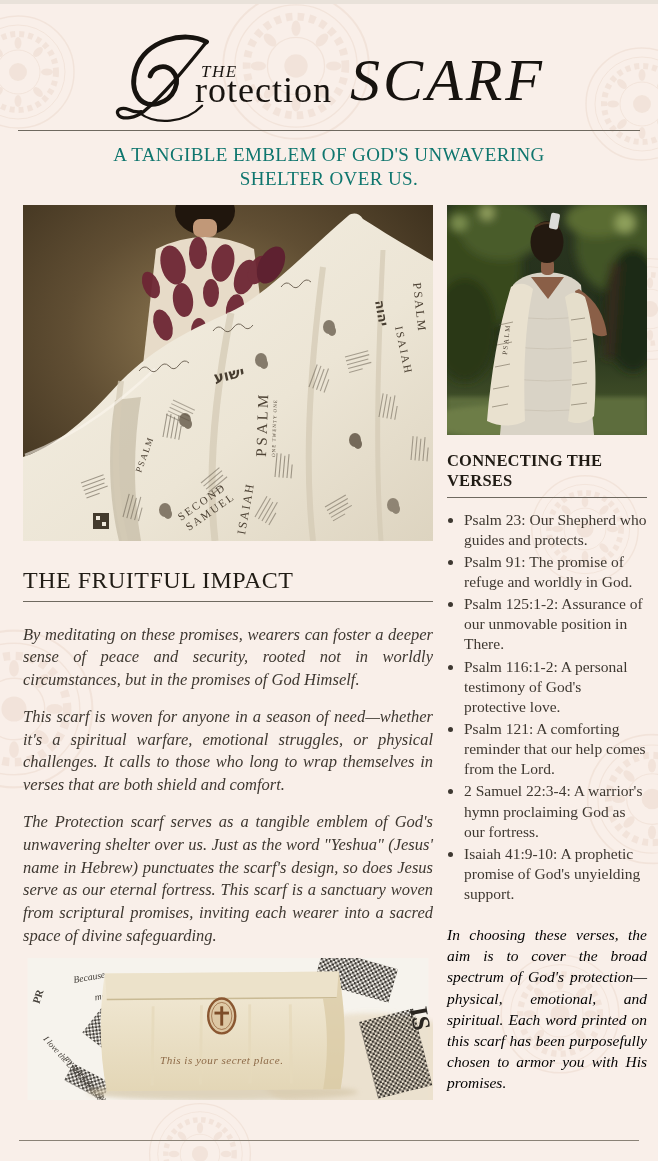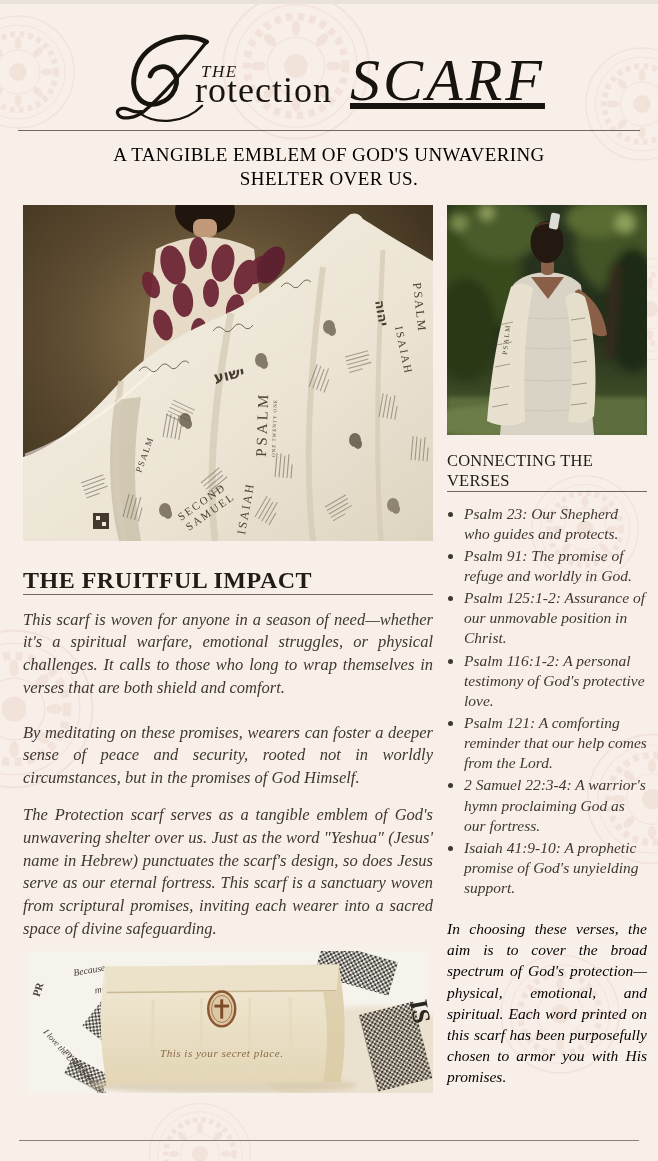--- a/index.html
+++ b/index.html
@@ -8,39 +8,39 @@
   
   .watermarks{position:absolute;inset:0;z-index:0;opacity:.14;pointer-events:none;}
   
   .content{position:relative;z-index:1;}
   .masthead{padding-top:10px;}
   .title{display:flex;justify-content:center;align-items:flex-end;height:110px;color:#17130f;}
   .p-svg{width:98px;height:114px;margin-right:-16px;margin-bottom:-12px;flex:none;}
   .pword{position:relative;padding-bottom:16px;}
   .the{position:absolute;top:-10px;left:6px;font-style:italic;font-size:17px;letter-spacing:1.5px;color:#17130f;}
   .rotection{font-size:36px;line-height:1;letter-spacing:1px;font-family:Liberation Serif, serif;}
-  .scarf{font-style:italic;font-size:60px;line-height:1;letter-spacing:3px;margin-left:18px;padding-bottom:14px;text-decoration:underline;}
+  .scarf{font-style:italic;font-size:60px;line-height:1;letter-spacing:3px;margin-left:18px;padding-bottom:14px;}
   .masthead-rule{border:none;border-top:1px solid #6f695f;margin:6px 18px 0;}
   .subtitle{margin:12px auto 0;width:500px;text-align:center;font-size:19px;letter-spacing:.4px;
-            color:#000000;line-height:1.28;}
+            color:#0f766e;line-height:1.28;}
   .columns{display:flex;align-items:flex-start;gap:14px;padding:13px 8px 0 23px;}
   .left-col{width:410px;flex:none;}
   .right-col{width:200px;flex:none;}
   figure{margin:0;}
   .main-photo svg,.side-photo svg,.pouch-photo svg{display:block;}
-  h2.section{font-size:24px;font-weight:bold;letter-spacing:.5px;color:#211c15;
-             margin:26px 0 0;border-bottom:1.5px solid #6f695f;}
+  h2.section{font-size:24px;font-weight:normal;letter-spacing:.5px;color:#211c15;
+             margin:26px 0 0;padding-bottom:7px;border-bottom:1.5px solid #6f695f;}
   h2.section.theme{margin-top:22px;}
   .body-text{font-style:italic;font-size:16.5px;line-height:1.38;text-align:justify;
              color:#3e3831;margin:14px 0 0;}
   .body-text.second{margin-top:22px;}
   .pouch-photo{margin-top:10px;}
-  h3.side-heading{font-size:16.5px;font-weight:normal;letter-spacing:.2px;color:#211c15;
-                  margin:16px 0 0;border-bottom:1.5px solid #6f695f;}
-  .verses-list{margin:12px 0 0;padding-left:17px;font-style:italic;font-size:15.5px;
+  h3.side-heading{font-size:16.5px;font-weight:bold;letter-spacing:.2px;color:#211c15;
+                  margin:16px 0 0;padding-bottom:6px;border-bottom:1.5px solid #6f695f;}
+  .verses-list{margin:12px 0 0;padding-left:17px;font-size:15.5px;
                line-height:1.3;color:#3e3831;}
   .verses-list li{margin:0 0 2px;}
   .closing{font-style:italic;font-size:15.5px;line-height:1.36;text-align:justify;
            color:#000000;margin:20px 0 0;}
   .bottom-rule{position:absolute;left:19px;right:19px;top:1136px;border:none;
                border-top:1px solid #8a8276;margin:0;z-index:2;}
   
   svg text{font-family:"Liberation Serif",serif;}
   svg text.hebrew{font-family:"DejaVu Sans",sans-serif;font-weight:bold;}
 </style>
@@ -203,22 +203,22 @@
                 <text font-size="12" letter-spacing="2" transform="translate(390 78) rotate(84)">PSALM</text>
                 <text font-size="9" letter-spacing="1.5" transform="translate(118 268) rotate(-70)">PSALM</text>
                 <text class="hebrew" font-size="15" transform="translate(192 178) rotate(-12)" fill="#473d30">ישוע</text>
                 <text class="hebrew" font-size="13" transform="translate(352 96) rotate(80)" fill="#473d30">יהוה</text>
               </g>
             </g>
           </svg>
         </figure>
 
         <h2 class="section">THE FRUITFUL IMPACT</h2>
+        <p class="body-text second">By meditating on these promises, wearers can foster a deeper sense of peace and security, rooted not in worldly circumstances, but in the promises of God Himself.</p>
         <p class="body-text">This scarf is woven for anyone in a season of need—whether it's a spiritual warfare, emotional struggles, or physical challenges. It calls to those who long to wrap themselves in verses that are both shield and comfort.</p>
-        <p class="body-text second">By meditating on these promises, wearers can foster a deeper sense of peace and security, rooted not in worldly circumstances, but in the promises of God Himself.</p>
 
         <p class="body-text">The Protection scarf serves as a tangible emblem of God's unwavering shelter over us. Just as the word "Yeshua" (Jesus' name in Hebrew) punctuates the scarf's design, so does Jesus serve as our eternal fortress. This scarf is a sanctuary woven from scriptural promises, inviting each wearer into a sacred space of divine safeguarding.</p>
 
         <figure class="pouch-photo">
           <svg width="410" height="142" viewBox="0 0 415 147">
             <defs>
               <linearGradient id="g-pouch" x1="0" y1="0" x2="0" y2="1">
                 <stop offset="0%" stop-color="#f2ead7"></stop>
                 <stop offset="100%" stop-color="#e3d6b6"></stop>
               </linearGradient>
@@ -332,21 +332,21 @@
               </g>
               <text font-size="7" letter-spacing="1.5" fill="#5a5042" transform="translate(60 150) rotate(-84)">PSALM</text>
             </g>
           </svg>
         </figure>
 
         <h3 class="side-heading">CONNECTING THE VERSES</h3>
         <ul class="verses-list">
           <li>Psalm 23: Our Shepherd who guides and protects.</li>
           <li>Psalm 91: The promise of refuge and worldly in God.</li>
-          <li>Psalm 125:1-2: Assurance of our unmovable position in Christ.</li>
+          <li>Psalm 125:1-2: Assurance of our unmovable position in There.</li>
           <li>Psalm 116:1-2: A personal testimony of God's protective love.</li>
           <li>Psalm 121: A comforting reminder that our help comes from the Lord.</li>
           <li>2 Samuel 22:3-4: A warrior's hymn proclaiming God as our fortress.</li>
           <li>Isaiah 41:9-10: A prophetic promise of God's unyielding support.</li>
         </ul>
         <p class="closing">In choosing these verses, the aim is to cover the broad spectrum of God's protection—physical, emotional, and spiritual. Each word printed on this scarf has been purposefully chosen to armor you with His promises.</p>
       </aside>
     </div>
   </div>
 

